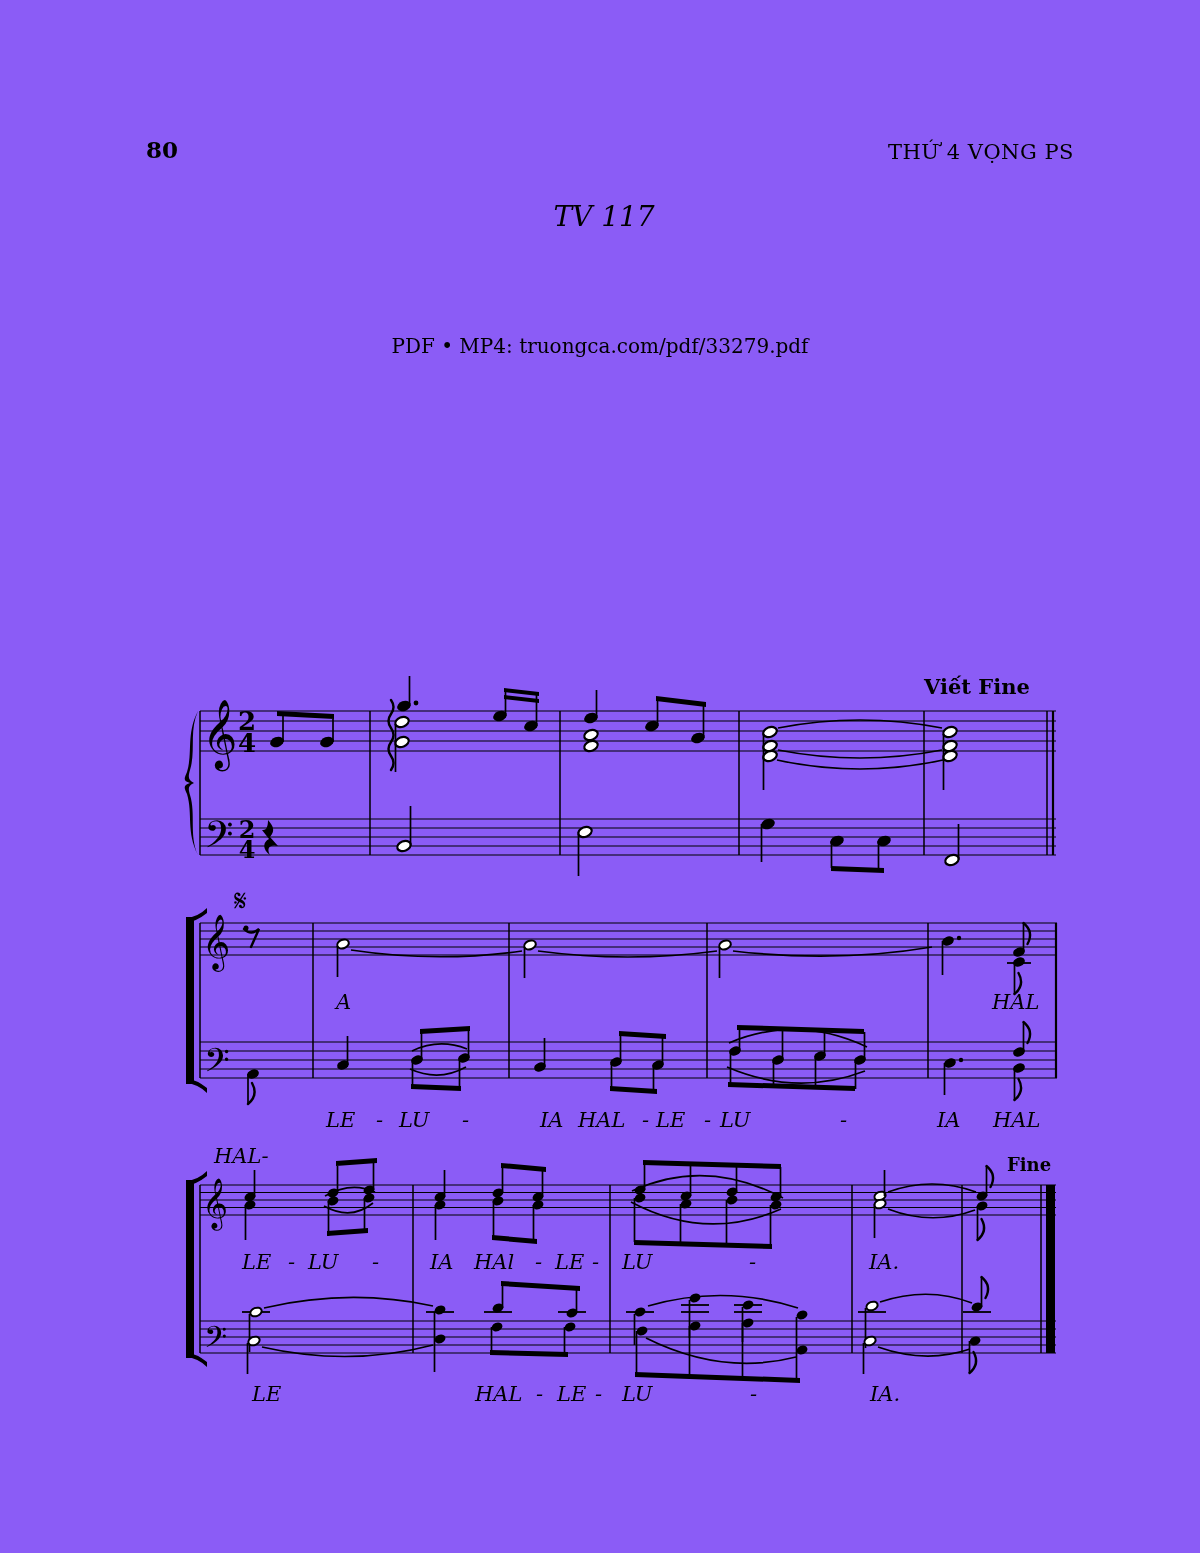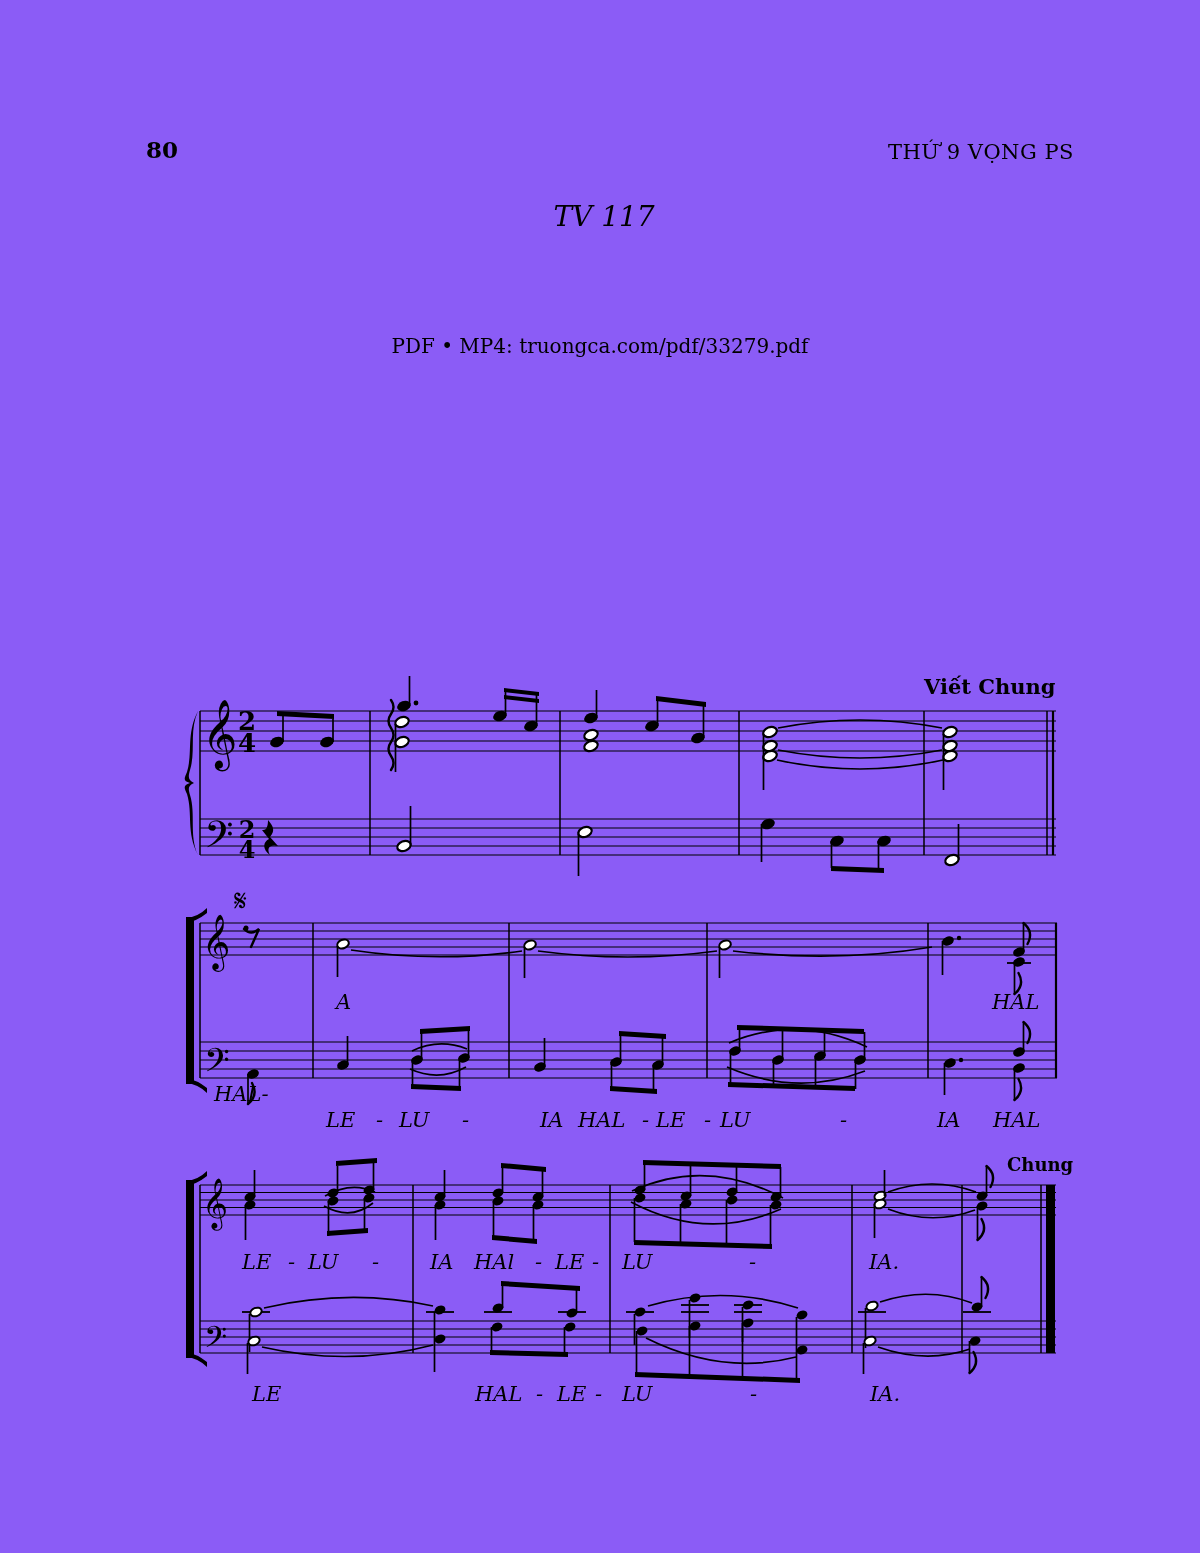--- a/index.html
+++ b/index.html
@@ -28,25 +28,25 @@
   .beam{fill:#000;}
   .clef{font-family:"DejaVu Sans",sans-serif;fill:#000;}
   .ts{font-family:"DejaVu Serif",serif;font-weight:bold;fill:#000;text-anchor:middle;}
 </style>
 </head>
 <body>
 
 <div class="page">
 
   <div class="t pgnum">80</div>
-  <div class="t hdr-right">THỨ 9 VỌNG PS</div>
+  <div class="t hdr-right">THỨ 4 VỌNG PS</div>
   <div class="t subtitle">TV 117</div>
   <div class="t linkline">PDF • MP4: truongca.com/pdf/33279.pdf</div>
-  <div class="t composer">Viết Chung</div>
-  <div class="t fine">Chung</div>
+  <div class="t composer">Viết Fine</div>
+  <div class="t fine">Fine</div>
 
   <svg width="1200" height="1553" viewBox="0 0 1200 1553">
 
     <g>
       <path d="M198,711 C186,734 193,752 187,772 C184,779 183,781 190,783 C183,785 184,788 187,794 C193,814 186,832 198,855 C189,836 196,814 190,795 C188,788 188,786 194,783 C188,780 188,777 190,770 C196,751 189,731 198,711 Z"></path>
       <g>
         <line class="sl" x1="200" y1="711" x2="1056" y2="711"></line>
           <line class="sl" x1="200" y1="721" x2="1056" y2="721"></line>
         <line class="sl" x1="200" y1="731" x2="1056" y2="731"></line>
           <line class="sl" x1="200" y1="741" x2="1056" y2="741"></line>
@@ -401,21 +401,21 @@
           <path class="flag" d="M969.5,1373 c6,-5 9,-12 4,-21"></path>
       </g>
     </g>
   </svg>
 
   <div>
     <span class="lyr" style="left:336px;top:990px">A</span>
     <span class="lyr" style="left:992px;top:990px">HAL</span>
   </div>
   <div>
-    <span class="lyr" style="left:214px;top:1082px">HAL-</span>
+    <span class="lyr" style="left:214px;top:1144px">HAL-</span>
     <span class="lyr" style="left:326px;top:1108px">LE</span>
     <span class="lyr" style="left:376px;top:1108px">-</span>
     <span class="lyr" style="left:399px;top:1108px">LU</span>
     <span class="lyr" style="left:462px;top:1108px">-</span>
     <span class="lyr" style="left:540px;top:1108px">IA</span>
     <span class="lyr" style="left:578px;top:1108px">HAL</span>
     <span class="lyr" style="left:642px;top:1108px">-</span>
     <span class="lyr" style="left:656px;top:1108px">LE</span>
     <span class="lyr" style="left:704px;top:1108px">-</span>
     <span class="lyr" style="left:720px;top:1108px">LU</span>

